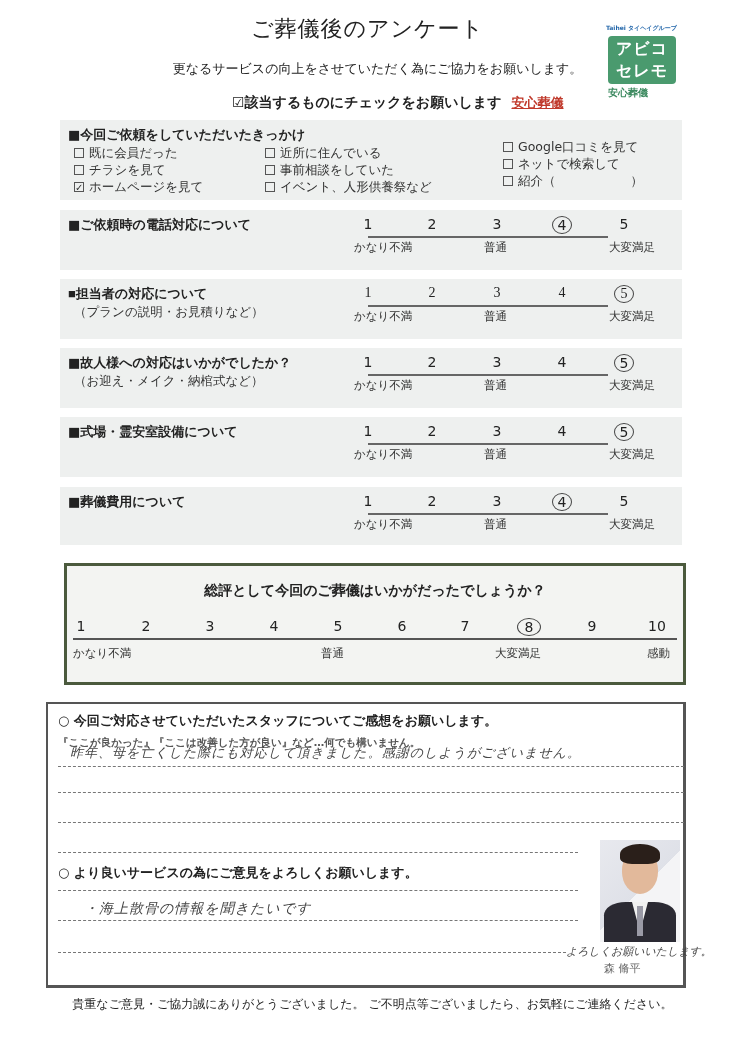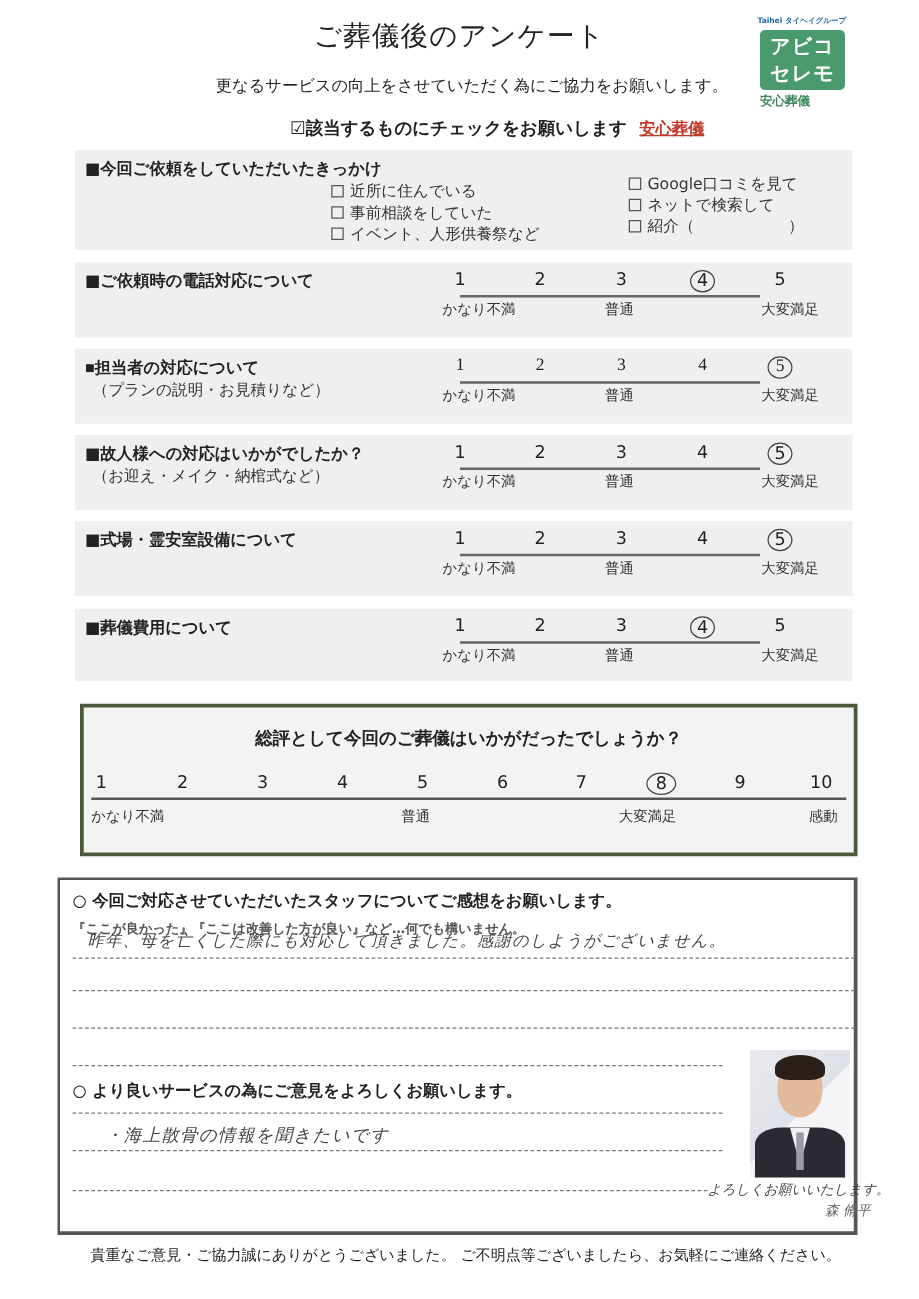--- a/index.html
+++ b/index.html
@@ -6,21 +6,21 @@
   html, body { width: 735px; height: 1039px; background: #ffffff; overflow: hidden; }
   body { position: relative; font-family: "DejaVu Sans", "Liberation Sans", sans-serif; color: #2a2a2a; }
 
   .title { position: absolute; left: 0; width: 735px; top: 14px; text-align: center;
     font-family: "DejaVu Serif", "Liberation Serif", serif; font-size: 22px; color: #222; letter-spacing: 1px; }
   .subtitle { position: absolute; left: 0; width: 735px; top: 60px; text-align: center;
     font-family: "DejaVu Serif", "Liberation Serif", serif; font-size: 13px; color: #222; padding-left: 20px; }
   .check-instr { position: absolute; top: 94px; left: 232px; font-size: 14px; font-weight: bold; color: #222; white-space: nowrap; }
   .check-instr .multi { color: #c0392b; text-decoration: underline; margin-left: 10px; font-size: 13px; }
 
-  .logo { position: absolute; left: 606px; top: 12px; width: 80px; }
+  .logo { position: absolute; left: 606px; top: 24px; width: 80px; }
   .logo .group { font-size: 6px; color: #2266aa; font-weight: bold; white-space: nowrap; }
   .logo .box { margin-top: 3px; margin-left: 2px; width: 68px; height: 48px; background: #4a9a6e; border-radius: 4px;
     color: #fff; font-weight: bold; text-align: center; font-size: 16px; line-height: 22px; padding-top: 2px; letter-spacing: 1px; }
   .logo .tag { margin-top: 2px; margin-left: 2px; width: 68px; color: #3d8a60; font-size: 10px; font-weight: bold; }
 
   .card { position: absolute; left: 60px; width: 622px; background: #eef0ef; }
   .card .q { position: absolute; left: 8px; top: 6px; font-size: 13px; font-weight: bold; color: #222; white-space: nowrap; }
   .card .q2 { position: absolute; left: 14px; top: 25px; font-size: 12.5px; color: #333; white-space: nowrap; }
 
   .opts { position: absolute; top: 24px; font-size: 12.5px; color: #333; line-height: 17px; white-space: nowrap; }
@@ -47,21 +47,21 @@
   .hand { position: absolute; font-family: "DejaVu Sans", sans-serif; font-size: 13px; color: #444; white-space: nowrap; font-style: italic; letter-spacing: 1px; }
 
   .photo { position: absolute; left: 552px; top: 136px; width: 80px; height: 102px;
     background: linear-gradient(135deg, #e8e9ee 0%, #dfe1e8 50%, #f4f4f6 50%); overflow: hidden; }
   .photo .head { position: absolute; left: 22px; top: 10px; width: 36px; height: 44px; background: #e2b99b; border-radius: 45% 45% 50% 50%; }
   .photo .hair { position: absolute; left: 20px; top: 4px; width: 40px; height: 20px; background: #2a1f1a; border-radius: 50% 50% 30% 30%; }
   .photo .suit { position: absolute; left: 4px; top: 62px; width: 72px; height: 44px; background: #2b2a33; border-radius: 30% 30% 0 0; }
   .photo .shirt { position: absolute; left: 32px; top: 62px; width: 16px; height: 30px; background: #f1f1f1; clip-path: polygon(0 0,100% 0,50% 100%); }
   .photo .tie { position: absolute; left: 37px; top: 66px; width: 6px; height: 30px; background: #9a9aa6; }
   .sig1 { position: absolute; left: 518px; top: 240px; font-size: 11px; color: #444; white-space: nowrap; font-style: italic; }
-  .sig2 { position: absolute; left: 612px; top: 257px; font-size: 11px; color: #666; white-space: nowrap; font-style: italic; }
+  .sig2 { position: absolute; left: 556px; top: 257px; font-size: 11px; color: #666; white-space: nowrap; }
 
   .footer { position: absolute; left: 0; width: 735px; top: 996px; text-align: center; font-size: 12px; color: #222; padding-left: 10px; }
 </style>
 </head>
 <body>
 
 <div class="title">ご葬儀後のアンケート</div>
 <div class="subtitle">更なるサービスの向上をさせていただく為にご協力をお願いします。</div>
 <div class="check-instr">
   <span>☑該当するものにチェックをお願いします</span><span class="multi">安心葬儀</span>
@@ -71,20 +71,25 @@
   <div class="group">Taihei タイヘイグループ</div>
   <div class="box">
     <div>アビコ</div>
     <div>セレモア</div>
   </div>
   <div class="tag">安心葬儀</div>
 </div>
 
 <div class="card" style="top:120px;height:80px;">
   <div class="q">■今回ご依頼をしていただいたきっかけ</div>
+  <div class="opts" style="left:14px;">
+    <div><span class="cb"></span><span>既に会員だった</span></div>
+    <div><span class="cb"></span><span>チラシを見て</span></div>
+    <div><span class="cb on"></span><span>ホームページを見て</span></div>
+  </div>
   <div class="opts" style="left:205px;">
     <div><span class="cb"></span><span>近所に住んでいる</span></div>
     <div><span class="cb"></span><span>事前相談をしていた</span></div>
     <div><span class="cb"></span><span>イベント、人形供養祭など</span></div>
   </div>
   <div class="opts" style="left:443px;top:18px;">
     <div><span class="cb"></span><span>Google口コミを見て</span></div>
     <div><span class="cb"></span><span>ネットで検索して</span></div>
     <div><span class="cb"></span><span>紹介（　　　　　　）</span></div>
   </div>

